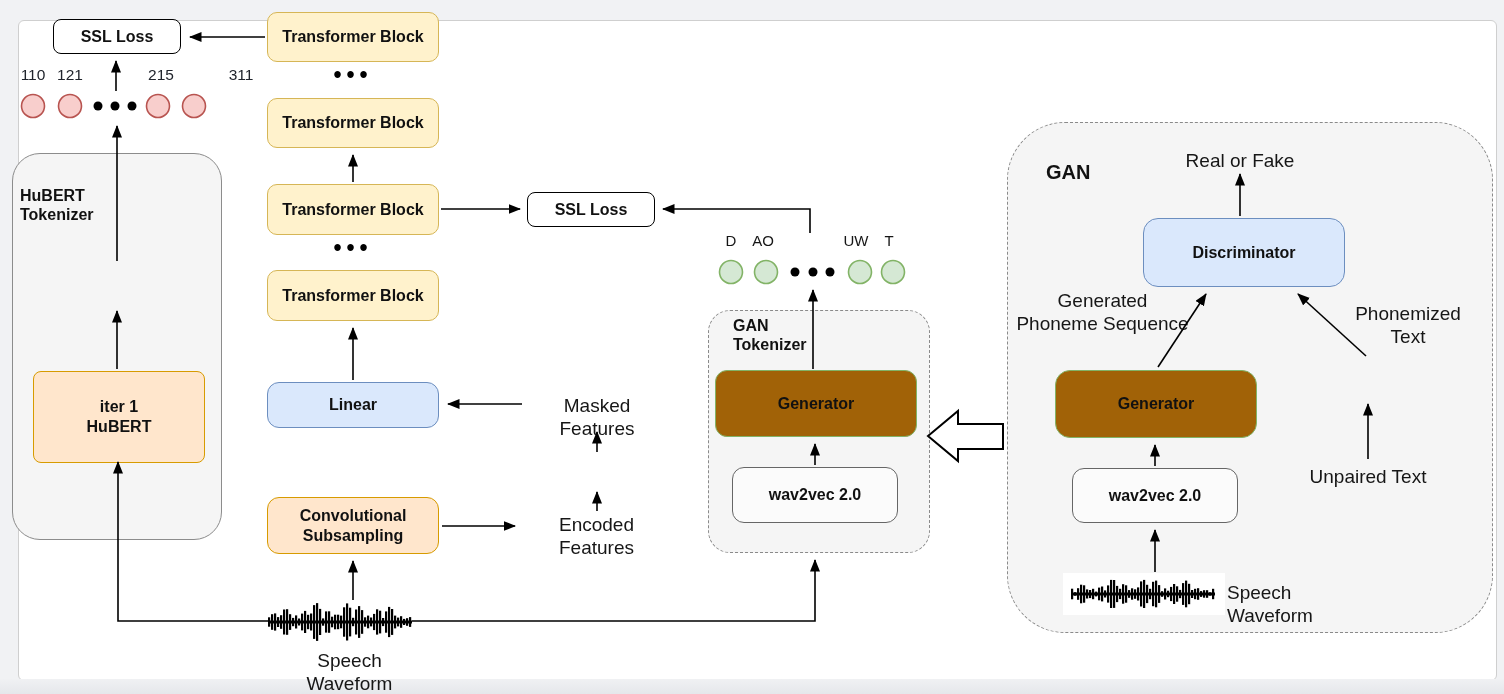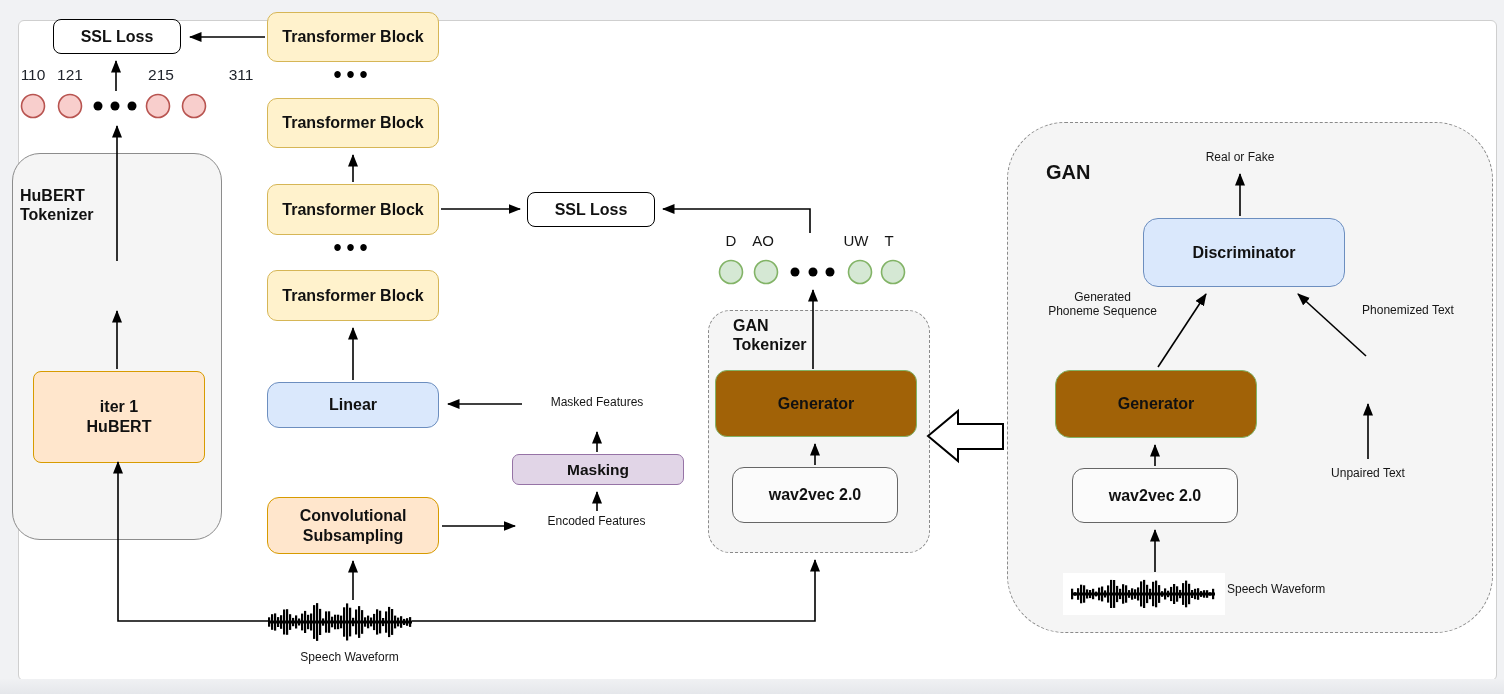--- a/index.html
+++ b/index.html
@@ -15,21 +15,21 @@
   .green{background:#a16207;border:1.5px solid #82b366;border-radius:12px;}
   .orange{background:#ffe6cc;border:1.5px solid #d79b00;border-radius:12px;}
   .purple{background:#e1d5e7;border:1.5px solid #9673a6;border-radius:7px;}
   .plain{background:#ffffff;border:1.6px solid #000;border-radius:8px;}
   .grayblock{background:#fbfbfb;border:1.5px solid #666;border-radius:10px;}
   .container-solid{position:absolute;box-sizing:border-box;background:#f5f5f5;
        border:1px solid #8c8c8c;border-radius:28px;}
   .container-dashed{position:absolute;box-sizing:border-box;background:#f5f5f5;
        border:1.5px dashed #8a8a8a;}
   .clabel{position:absolute;font-weight:bold;font-size:16px;color:#111;line-height:1.2;white-space:pre-line;}
-  .lbl{position:absolute;font-size:12px;color:#161616;white-space:pre-line;text-align:center;line-height:1.2;}
+  .lbl{position:absolute;font-size:19px;color:#161616;white-space:pre-line;text-align:center;line-height:1.2;}
   .token{position:absolute;width:44px;text-align:center;font-size:15.5px;color:#20242c;}
   .phoneme{position:absolute;width:44px;text-align:center;font-size:15px;color:#161616;}
   .ellipsis{position:absolute;width:80px;text-align:center;font-size:23px;font-weight:bold;
             letter-spacing:5px;color:#000;}
   .overlay{position:absolute;left:0;top:0;pointer-events:none;}
   .wave{position:absolute;}
   .wave svg rect{fill:#000;}
   .wavebg{background:#ffffff;display:flex;align-items:center;justify-content:center;}
 </style>
 </head>
@@ -65,21 +65,20 @@
   <div class="box yellow" style="left:267px;top:98px;width:172px;height:50px;">Transformer Block</div>
   <div class="box yellow" style="left:267px;top:184px;width:172px;height:51px;">Transformer Block</div>
   <div class="ellipsis" style="left:313px;top:235px;">•••</div>
   <div class="box yellow" style="left:267px;top:270px;width:172px;height:51px;">Transformer Block</div>
 
   <div class="box blue" style="left:267px;top:382px;width:172px;height:46px;">Linear</div>
   <div class="box orange" style="left:267px;top:497px;width:172px;height:57px;">Convolutional
 Subsampling</div>
 
   <div class="box plain" style="left:527px;top:192px;width:128px;height:35px;">SSL Loss</div>
-  <div class="box purple" style="left:512px;top:454px;width:172px;height:31px;font-size:15.5px;">Masking</div>
   <div class="lbl" style="left:527px;top:395px;width:140px;">Masked Features</div>
   <div class="lbl" style="left:524px;top:514px;width:145px;">Encoded Features</div>
 
   <div class="phoneme" style="left:709px;top:232px;">D</div>
   <div class="phoneme" style="left:741px;top:232px;">AO</div>
   <div class="phoneme" style="left:834px;top:232px;">UW</div>
   <div class="phoneme" style="left:867px;top:232px;">T</div>
 
   <div class="box green" style="left:715px;top:370px;width:202px;height:67px;">Generator</div>
   <div class="box grayblock" style="left:732px;top:467px;width:166px;height:56px;border-radius:12px;">wav2vec 2.0</div>

